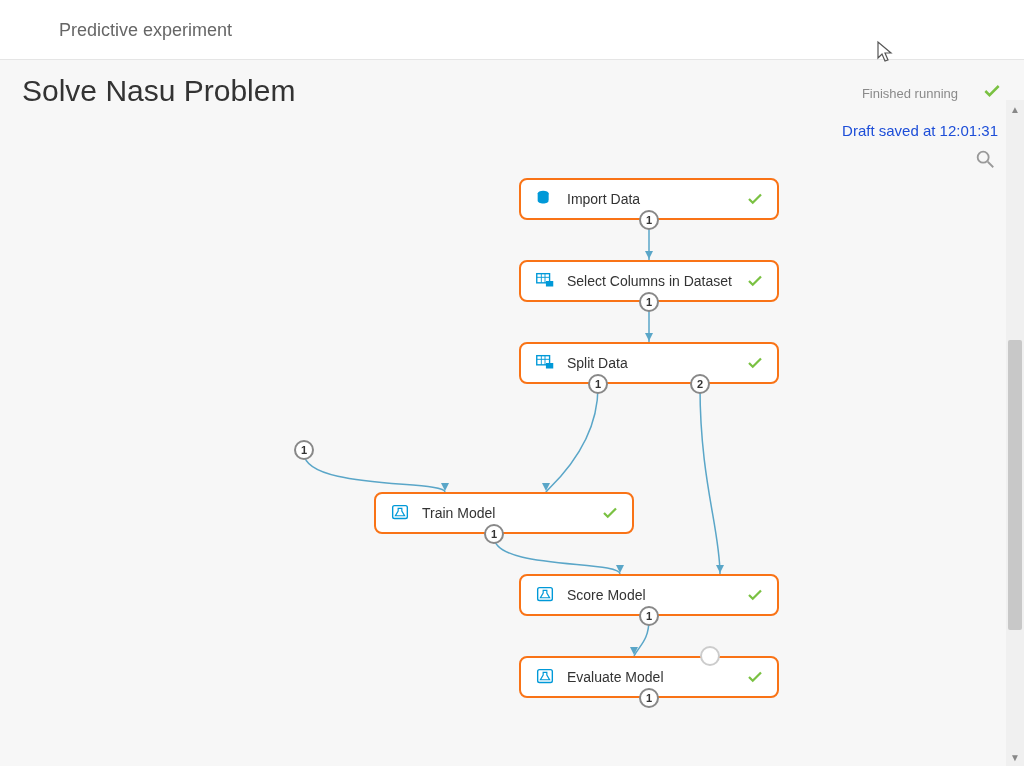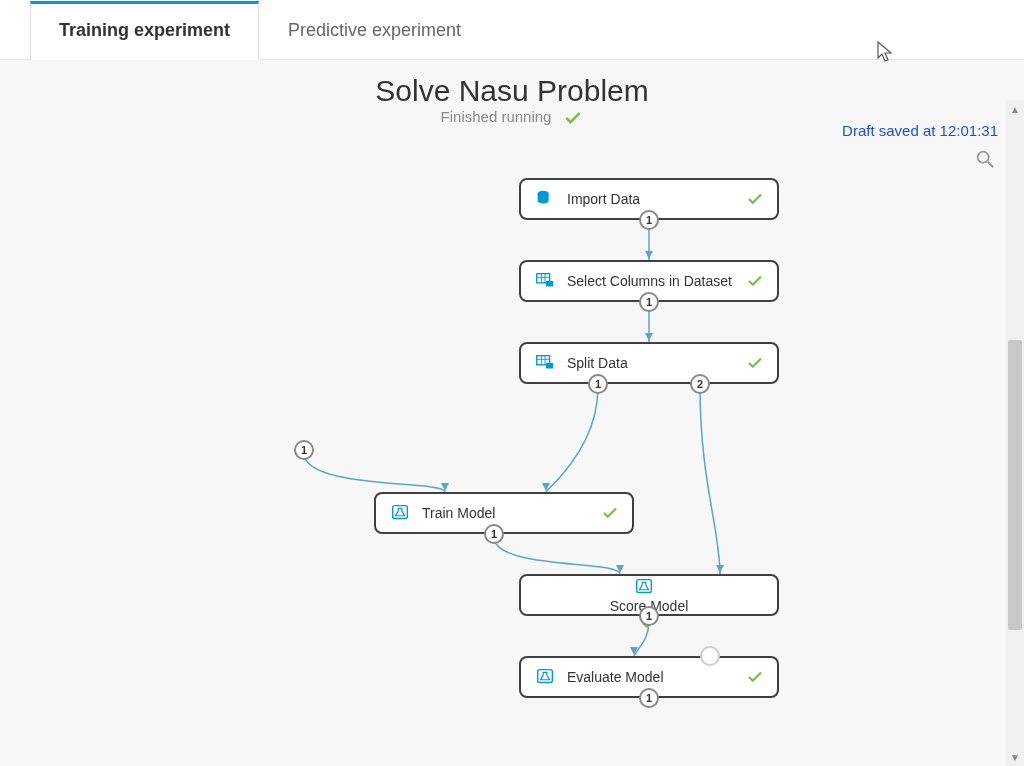--- a/index.html
+++ b/index.html
@@ -1,43 +1,42 @@
 <!DOCTYPE html>
 <html><head>
 <meta charset="utf-8">
 <style>
   * { box-sizing: border-box; }
   html, body { margin: 0; padding: 0; width: 1024px; height: 766px; font-family: "Segoe UI", Arial, sans-serif; background: #fff; overflow: hidden; color: #333; }
   .tabs { display: flex; height: 60px; border-bottom: 1px solid #e5e5e5; padding: 0 0 0 30px; align-items: flex-end; }
   .tab { padding: 16px 28px 18px; font-size: 18px; color: #666; border: 1px solid transparent; border-bottom: none; cursor: pointer; background: #fff; }
   .tab.active { color: #333; font-weight: 600; border: 1px solid #dcdcdc; border-top: 3px solid #0099d8; border-bottom: 1px solid #fff; margin-bottom: -1px; }
   .content { position: relative; width: 100%; height: 706px; background: #f7f7f7; }
-  .header { display: flex; justify-content: space-between; align-items: center; padding: 14px 22px 0 22px; flex-direction: column; }
+  .header { display: flex; justify-content: space-between; align-items: center; padding: 14px 22px 0 22px; }
   .title { font-size: 30px; font-weight: 300; color: #333; }
-  .status { font-size: 15px; color: #8a8a8a; display: flex; align-items: flex-start; gap: 12px; }
+  .status { font-size: 13px; color: #8a8a8a; display: flex; align-items: flex-end; gap: 24px; }
   .status svg, .check svg { display:block; }
   .draft { position:absolute; top: 62px; right: 26px; font-size: 15px; color: #1d4ed8; }
   .search-ico { position:absolute; top: 88px; right: 28px; cursor: pointer; }
   .canvas { position:absolute; left:0; top:0; width:1006px; height:706px; }
   svg.wires { position:absolute; left:0; top:0; width:1006px; height:706px; pointer-events:none; }
-  .node { position:absolute; width:260px; height:42px; background:#fff; border:2px solid #404040; border-radius:8px; display:flex; align-items:center; padding:0 12px; cursor: move; }
+  .node { position:absolute; width:260px; height:42px; background:#fff; border:2px solid #f97316; border-radius:8px; display:flex; align-items:center; padding:0 12px; cursor: move; }
   .node .icon { width:24px; height:24px; margin-right:10px; display:flex; align-items:center; justify-content:center; }
   .node .label { flex:1; font-size:14px; color:#333; }
   .node .check { width:20px; display:flex; justify-content:center; }
   .port { position:absolute; width:20px; height:20px; background:#fff; border:2px solid #888; border-radius:50%; font-size:11px; font-weight:700; display:flex; align-items:center; justify-content:center; color:#333; cursor:pointer; }
   .scrollbar { position:absolute; right:0; top:40px; width:18px; height:666px; background:#f0f0f0; }
   .scroll-arrow { width:18px; height:18px; display:flex; align-items:center; justify-content:center; color:#888; font-size:10px; cursor:pointer; }
   .scroll-thumb { position:absolute; left:2px; width:14px; background:#c8c8c8; border-radius:2px; cursor:pointer; }
   .cursor { position:absolute; pointer-events:none; }
 </style>
 </head>
 <body>
 
 <div class="tabs">
-  <div class="tab active">Training experiment</div>
   <div class="tab">Predictive experiment</div>
 </div>
 
 <div class="content">
   <div class="header">
     <div class="title">Solve Nasu Problem</div>
     <div class="status">
       <span>Finished running</span>
       <span>
         <svg width="20" height="20" viewBox="0 0 24 24">
@@ -139,21 +138,21 @@
       </span>
       <span class="label">Train Model</span>
       <span class="check">
           <svg width="18" height="18" viewBox="0 0 24 24">
             <path fill="none" stroke="#7ac142" stroke-width="3" d="M4 12l5 5L20 6"></path>
           </svg>
         </span>
     </div>
     <div class="port" style="left:484px; top:464px;">1</div>
 
-    <div class="node" style="left:519px; top:514px;flex-direction:column;">
+    <div class="node" style="left:519px; top:514px;">
       <span class="icon">
         <svg width="22" height="22" viewBox="0 0 24 24">
             <rect x="4" y="4" width="16" height="14" rx="2" fill="none" stroke="#0099d8" stroke-width="1.5"></rect>
             <path d="M10 7h4v3l3 5H7l3-5V7z" fill="none" stroke="#0099d8" stroke-width="1.3"></path>
           </svg>
       </span>
       <span class="label">Score Model</span>
       <span class="check">
           <svg width="18" height="18" viewBox="0 0 24 24">
             <path fill="none" stroke="#7ac142" stroke-width="3" d="M4 12l5 5L20 6"></path>

